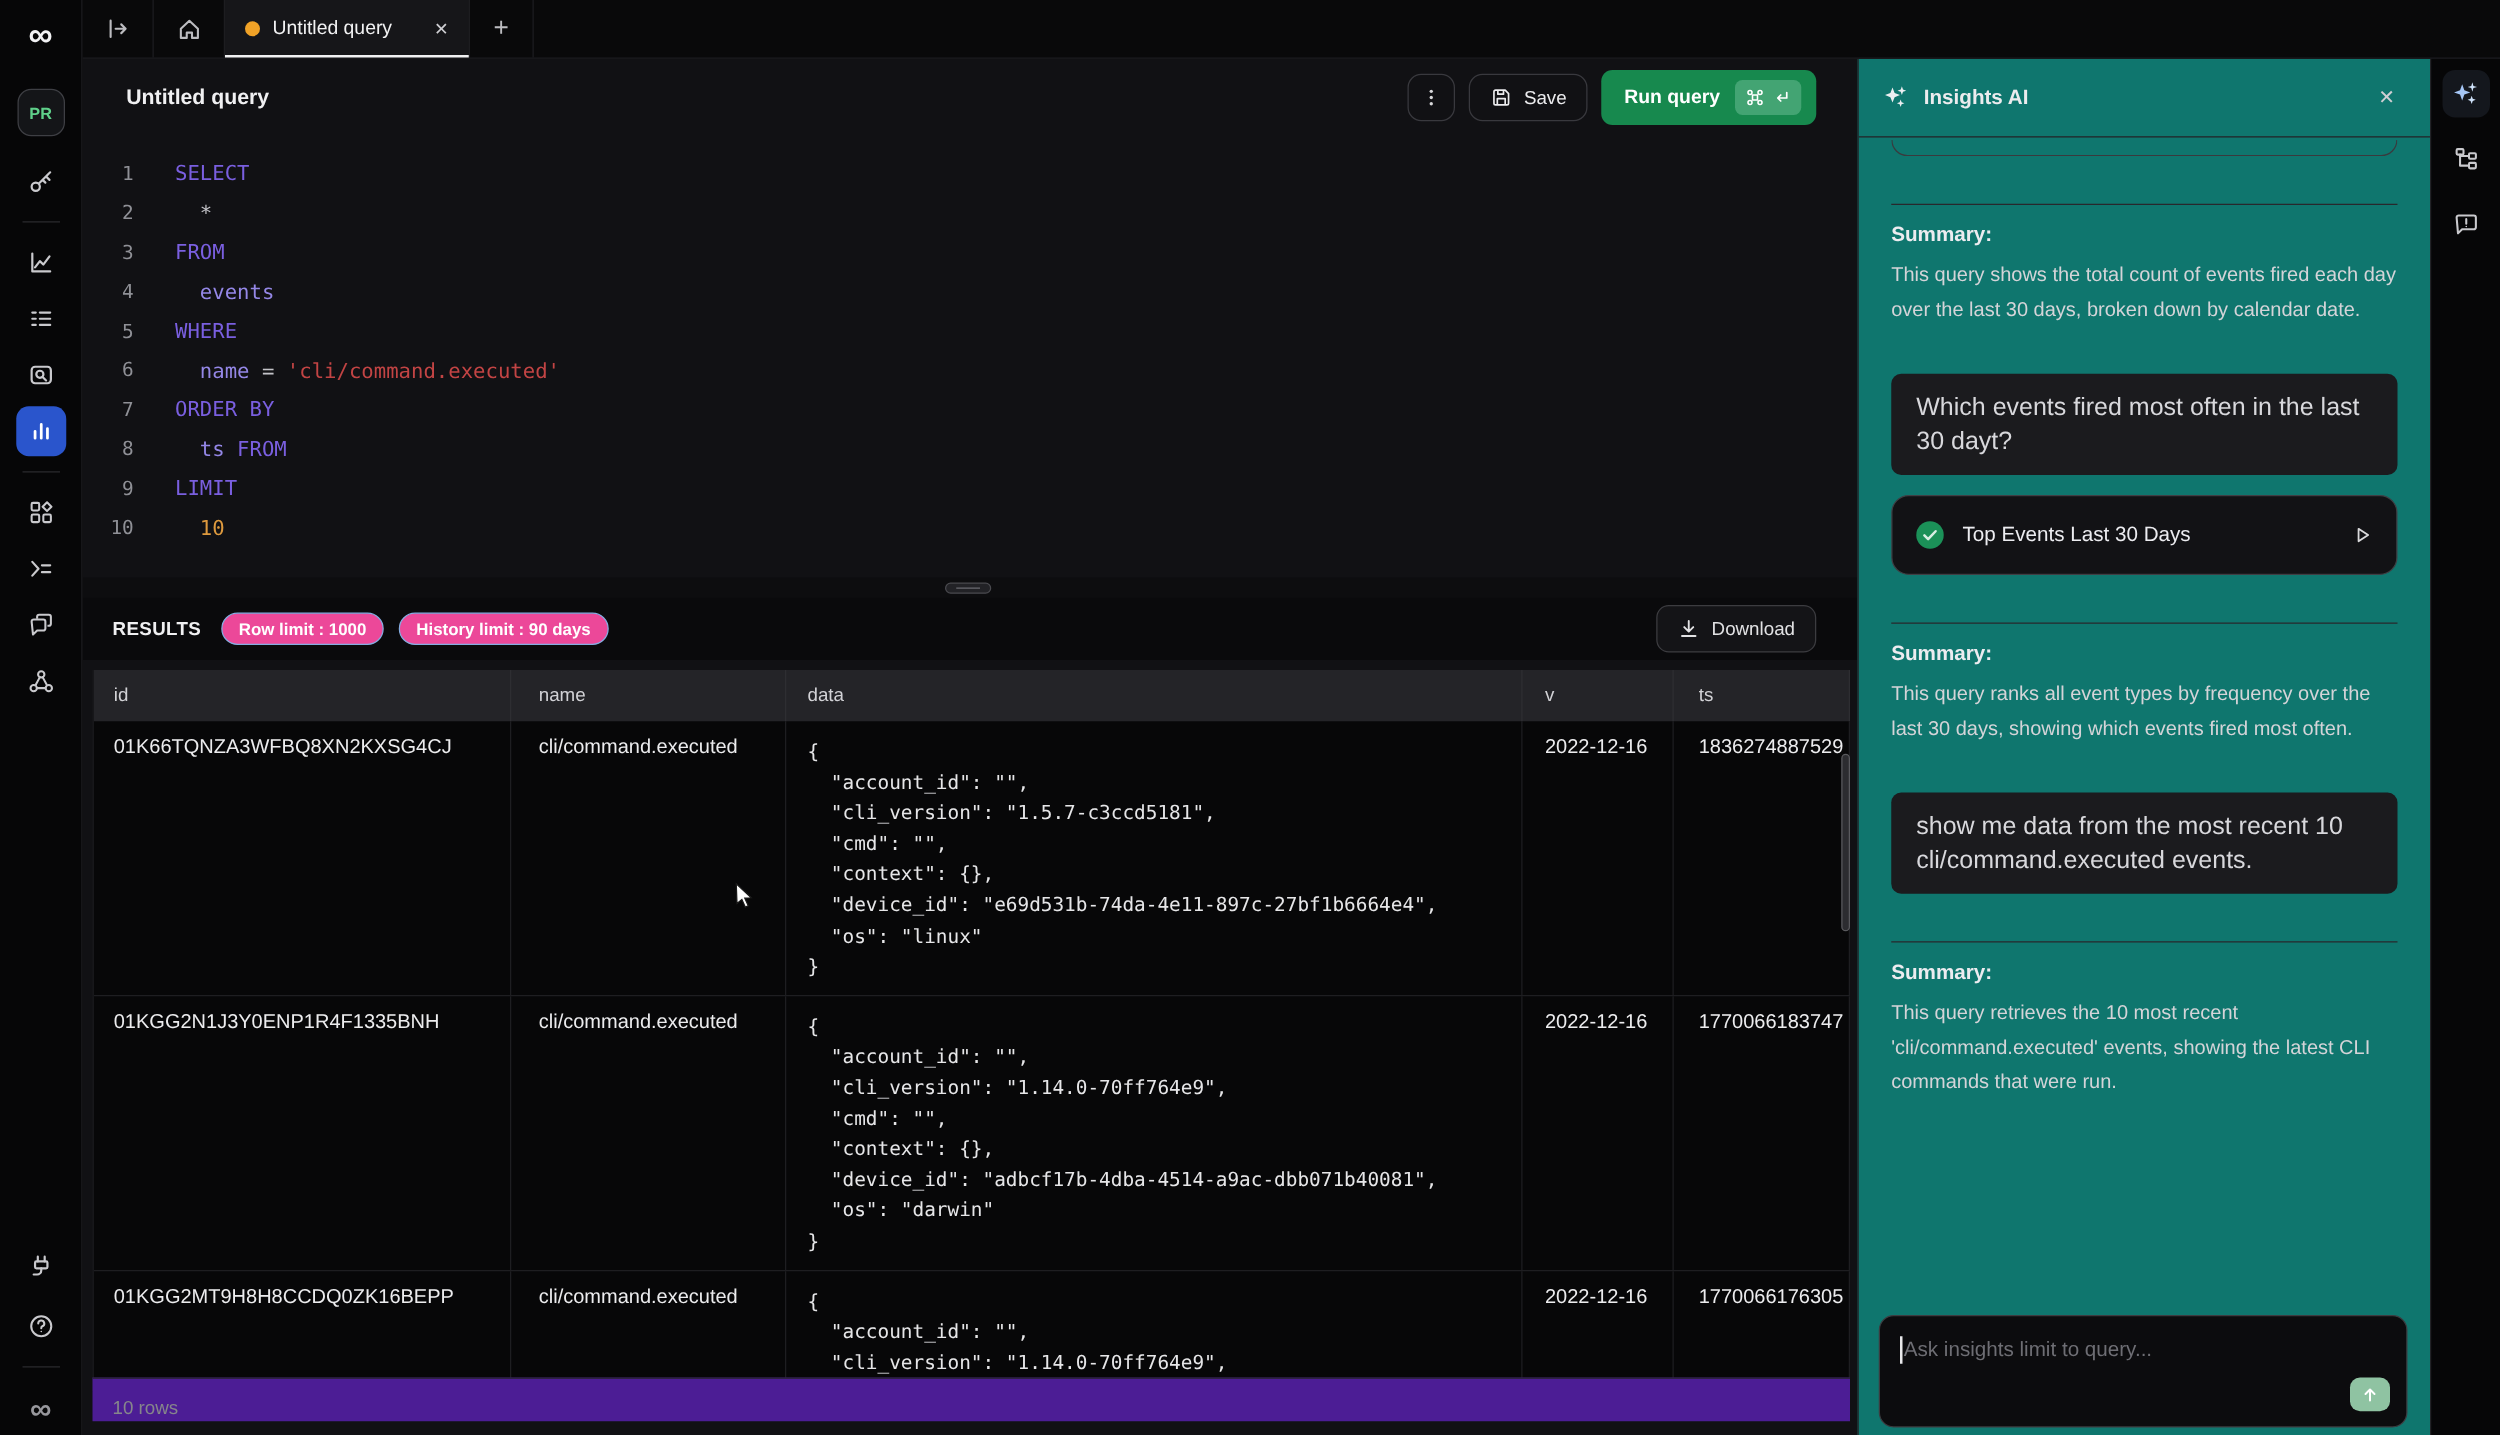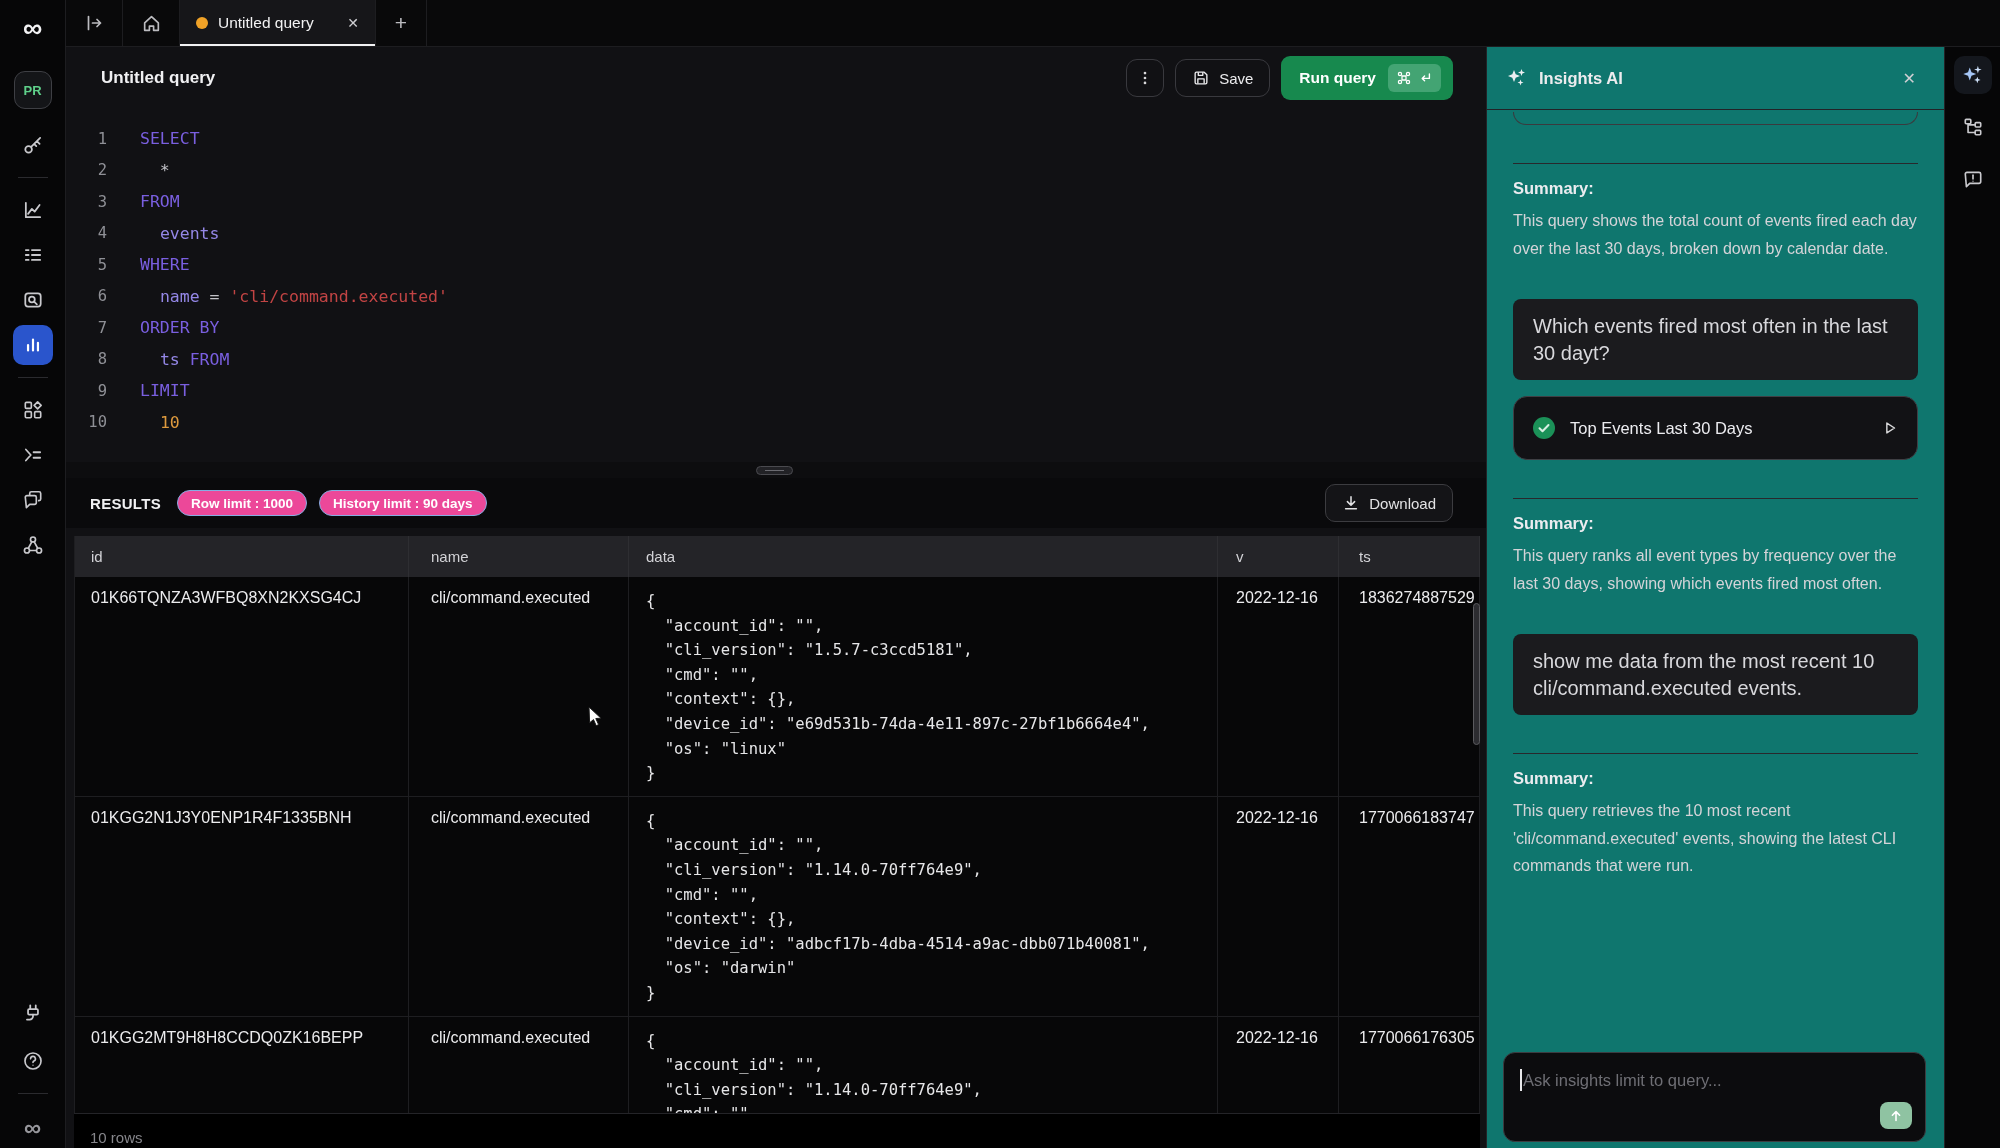--- a/index.html
+++ b/index.html
@@ -77,22 +77,22 @@
   .thead > div { display:flex; align-items:center; border-right:1px solid #2e2e32; }
   .trow { display:grid; grid-template-columns:334px 220px 589px 121px 1fr; border-bottom:1px solid #1e1e21;
     font-size:16px; color:#ececee; cursor:default; }
   .trow > div { border-right:1px solid #1e1e21; padding-top:12px; }
   .c0 { padding-left:16px; } .c1 { padding-left:22px; } .c2 { padding-left:17px; }
   .c3 { padding-left:18px; } .c4 { padding-left:20px; white-space:nowrap; overflow:hidden; }
   .cell-json { font-family:"DejaVu Sans Mono", monospace; font-size:15.5px; line-height:24.6px; color:#e6e6e8;
     white-space:pre; padding-bottom:10px; }
   .vscroll { position:absolute; right:0px; top:67px; width:7px; height:142px; border:1px solid #5a5a5e;
     background:#2c2c30; border-radius:4px; cursor:pointer; }
-  .status-bar { position:absolute; left:8px; right:6px; bottom:0; height:35px; border-top:1px solid #242428;
-    background:#000000; display:flex; align-items:flex-end; padding:0 0 2px 16px; color:#86868b; font-size:15px; }
+  .status-bar { position:absolute; left:8px; right:6px; bottom:11px; height:35px; border-top:1px solid #242428;
+    background:#4c1d95; display:flex; align-items:flex-end; padding:0 0 2px 16px; color:#86868b; font-size:15px; }
 
   
   .insights { position:absolute; left:1486px; top:47px; width:458px; height:1101px; background:#0f766e;
     border-left:1px solid #232327; }
   .ins-header { height:63px; display:flex; align-items:center; padding:0 22px 0 18px; border-bottom:1px solid #232327; }
   .ins-title { font-size:16.5px; font-weight:600; color:#ececee; margin-left:10px; }
   .ins-close { margin-left:auto; color:#cfcfd3; font-size:16px; cursor:pointer; padding:4px 6px; }
   .ins-body { padding:0 26px; }
   .partial-card { height:13px; border:1px solid #3a3a3e; border-top:none; border-radius:0 0 14px 14px; margin:2px 0 0; }
   .ins-div { height:1px; background:#28282c; margin-top:38px; }

